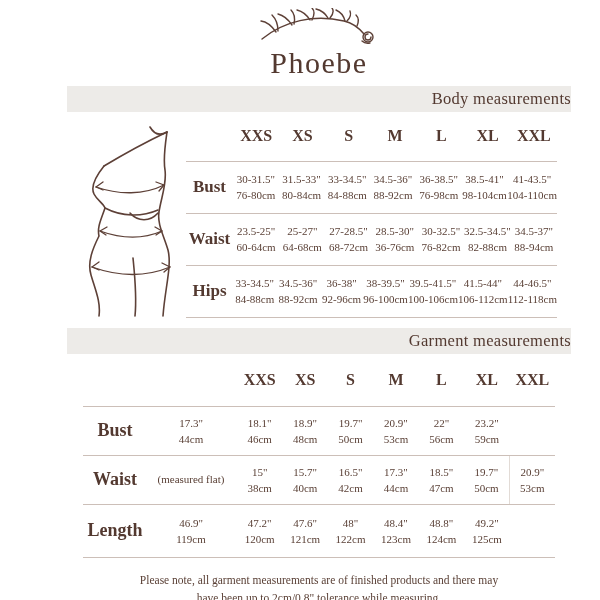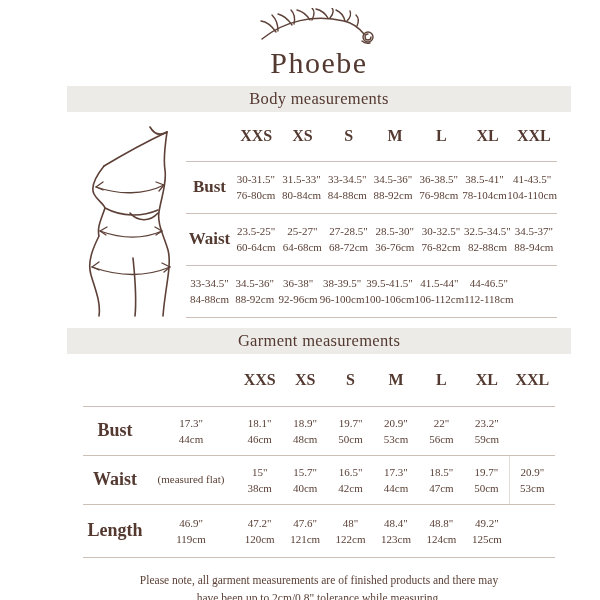--- a/index.html
+++ b/index.html
@@ -20,21 +20,21 @@
     padding-left:38px;
   }
   .brand-header{ text-align:center; }
   .branch-svg{ display:block; margin:2px auto 0; }
   .brand-title{
     margin:1px 0 7px; font-size:30px; font-weight:400; line-height:1.05;
     letter-spacing:1.5px; color:var(--heading);
   }
   .band{
     margin:0 29px; height:26px; line-height:26px; background:var(--band);
-    text-align:center; font-size:16.5px; color:var(--heading);
+    text-align:right; font-size:16.5px; color:var(--heading);
   }
   .band span{ letter-spacing:0.3px; }
 
   .body-section{ position:relative; margin:0 43px 0 45px; padding-left:103px; }
   .silhouette-svg{ position:absolute; left:1px; top:14px; }
 
   .trow{ display:grid; align-items:stretch; border-bottom:1px solid var(--line); }
   .body-grid .trow{ grid-template-columns:47px repeat(7,1fr); }
   .garment-grid{ margin:0 45px; }
   .garment-grid .trow{ grid-template-columns:62px 92px repeat(7,1fr); }
@@ -136,21 +136,21 @@
           <div class="val">
             <span>34.5-36"</span>
             <span>88-92cm</span>
           </div>
           <div class="val">
             <span>36-38.5"</span>
             <span>76-98cm</span>
           </div>
           <div class="val">
             <span>38.5-41"</span>
-            <span>78-104cm</span>
+            <span>98-104cm</span>
           </div>
           <div class="val">
             <span>41-43.5"</span>
             <span>104-110cm</span>
           </div>
         </div>
         <div class="trow data">
           <div class="row-label">Waist</div>
           <div class="val">
             <span>23.5-25"</span>
@@ -175,20 +175,21 @@
           <div class="val">
             <span>32.5-34.5"</span>
             <span>82-88cm</span>
           </div>
           <div class="val">
             <span>34.5-37"</span>
             <span>88-94cm</span>
           </div>
         </div>
         <div class="trow data">
+          <div class="row-label">Hips</div>
           <div class="val">
             <span>33-34.5"</span>
             <span>84-88cm</span>
           </div>
           <div class="val">
             <span>34.5-36"</span>
             <span>88-92cm</span>
           </div>
           <div class="val">
             <span>36-38"</span>

